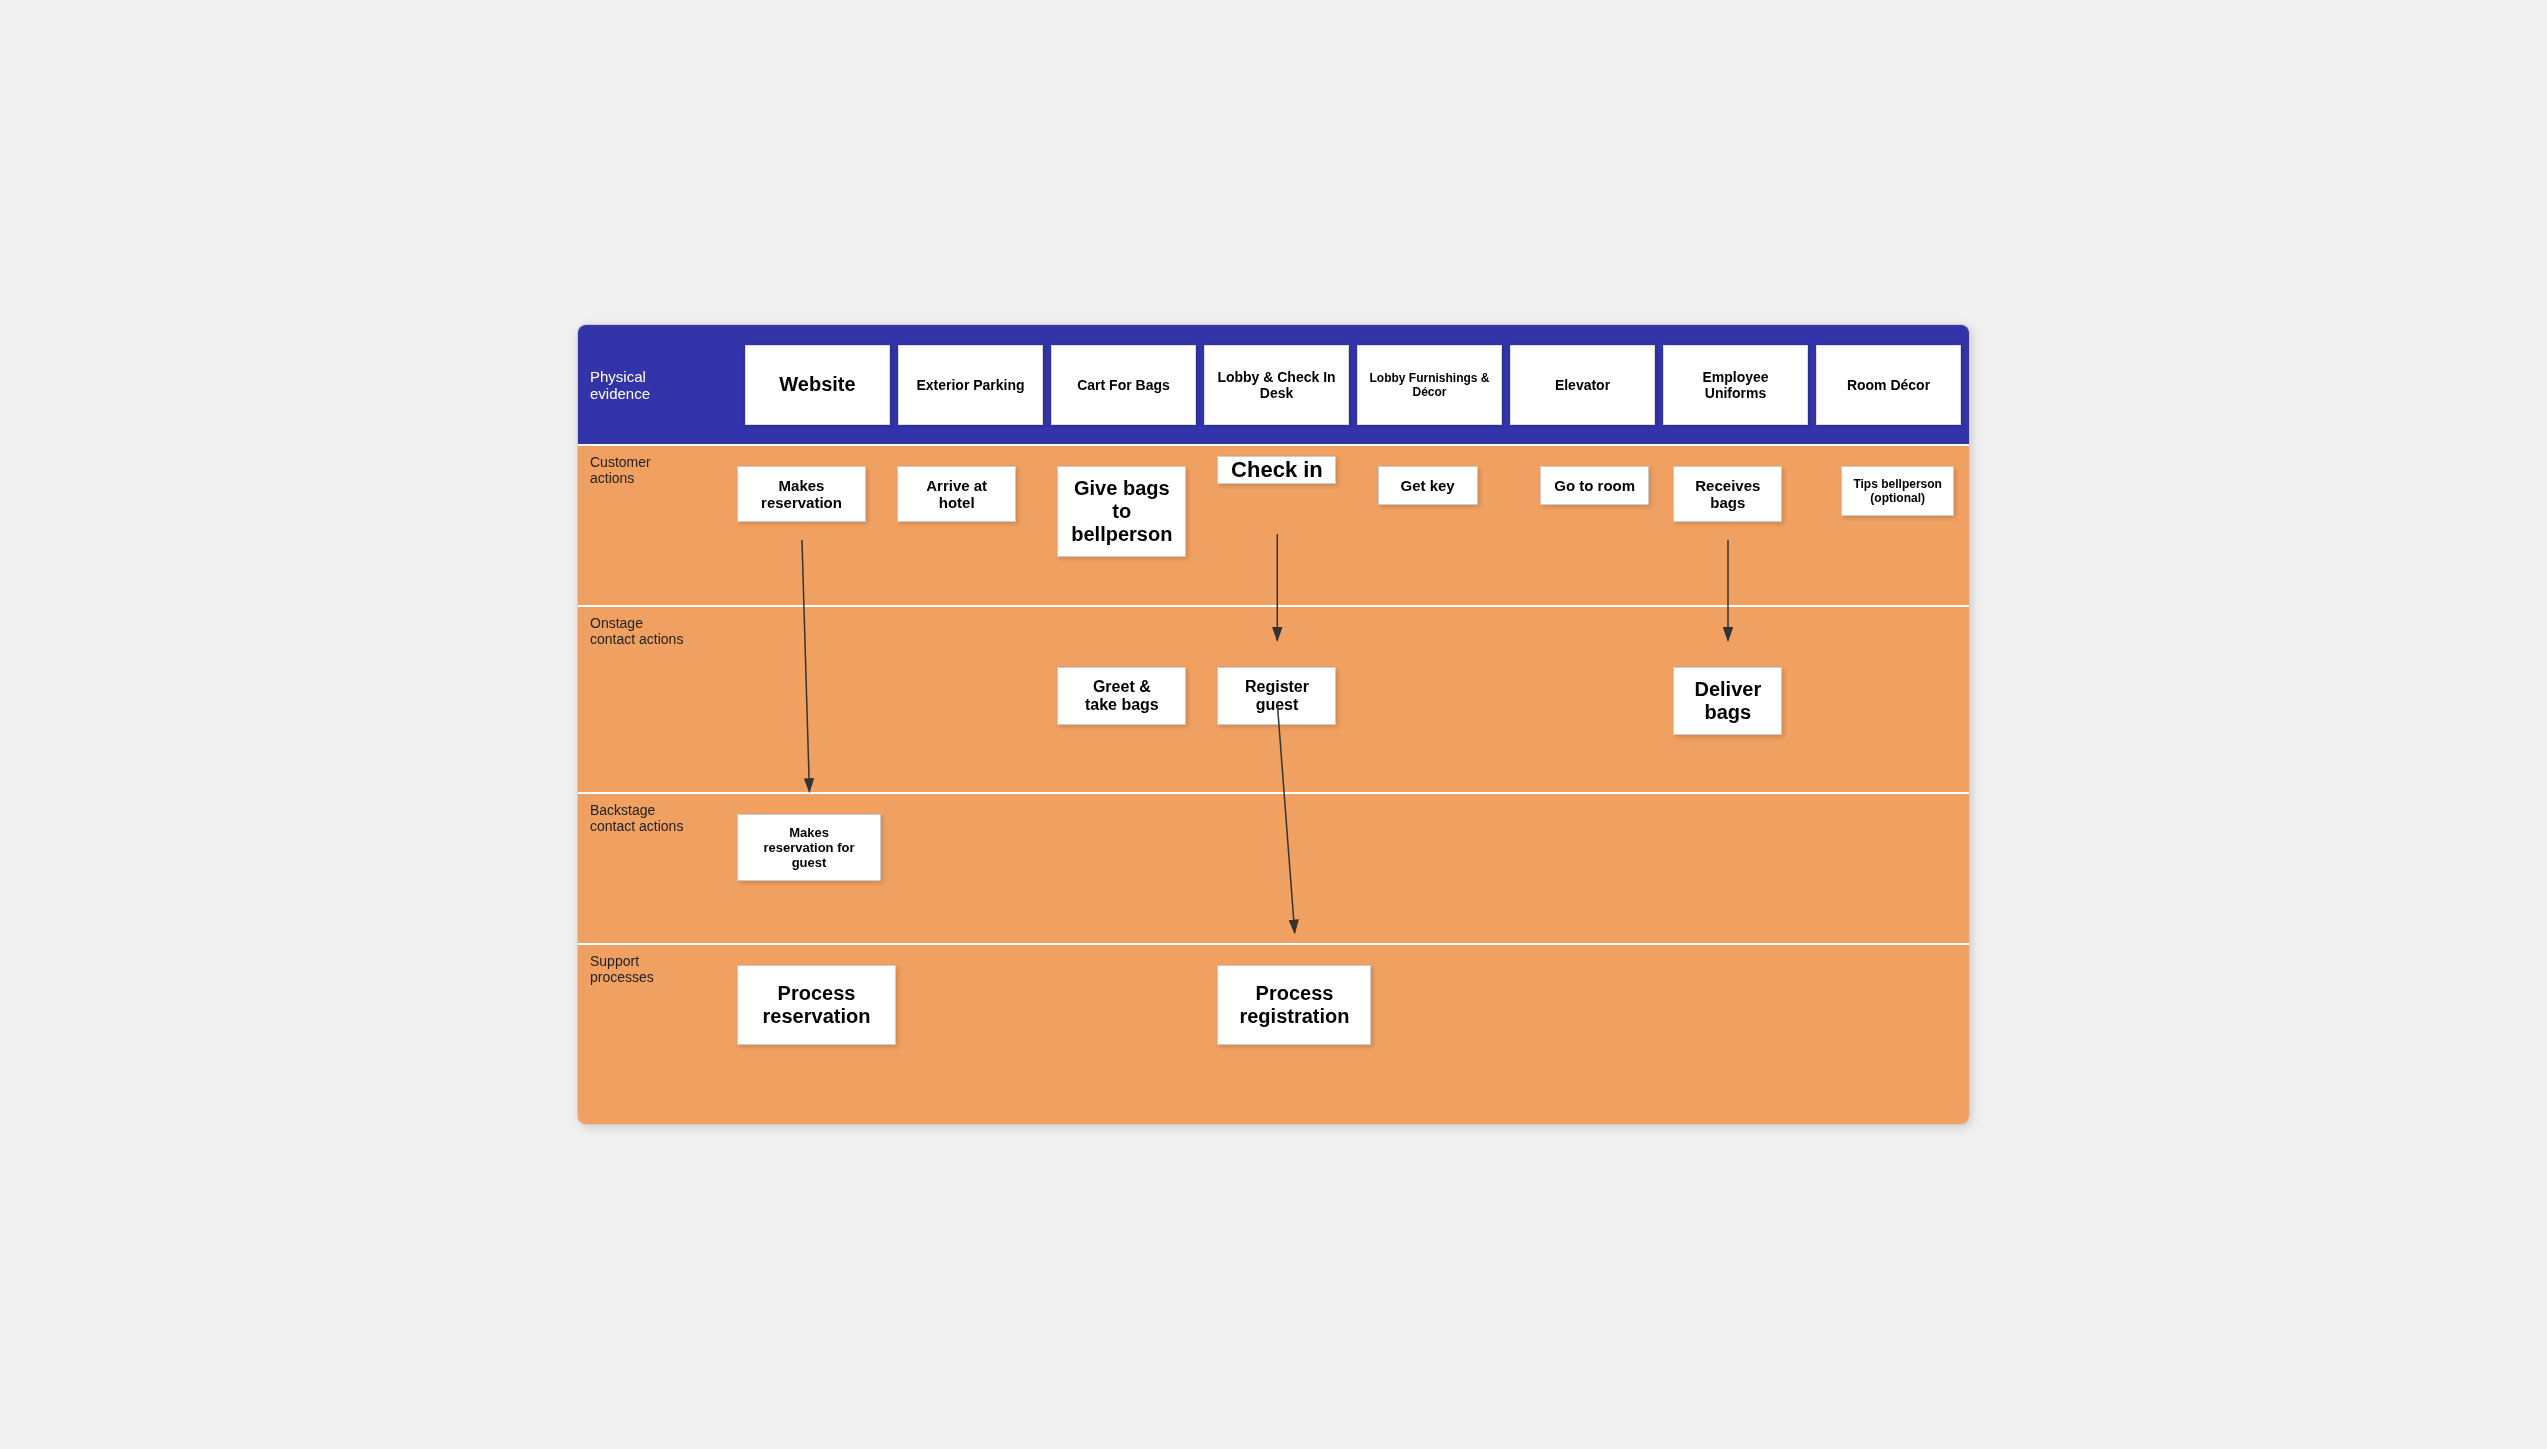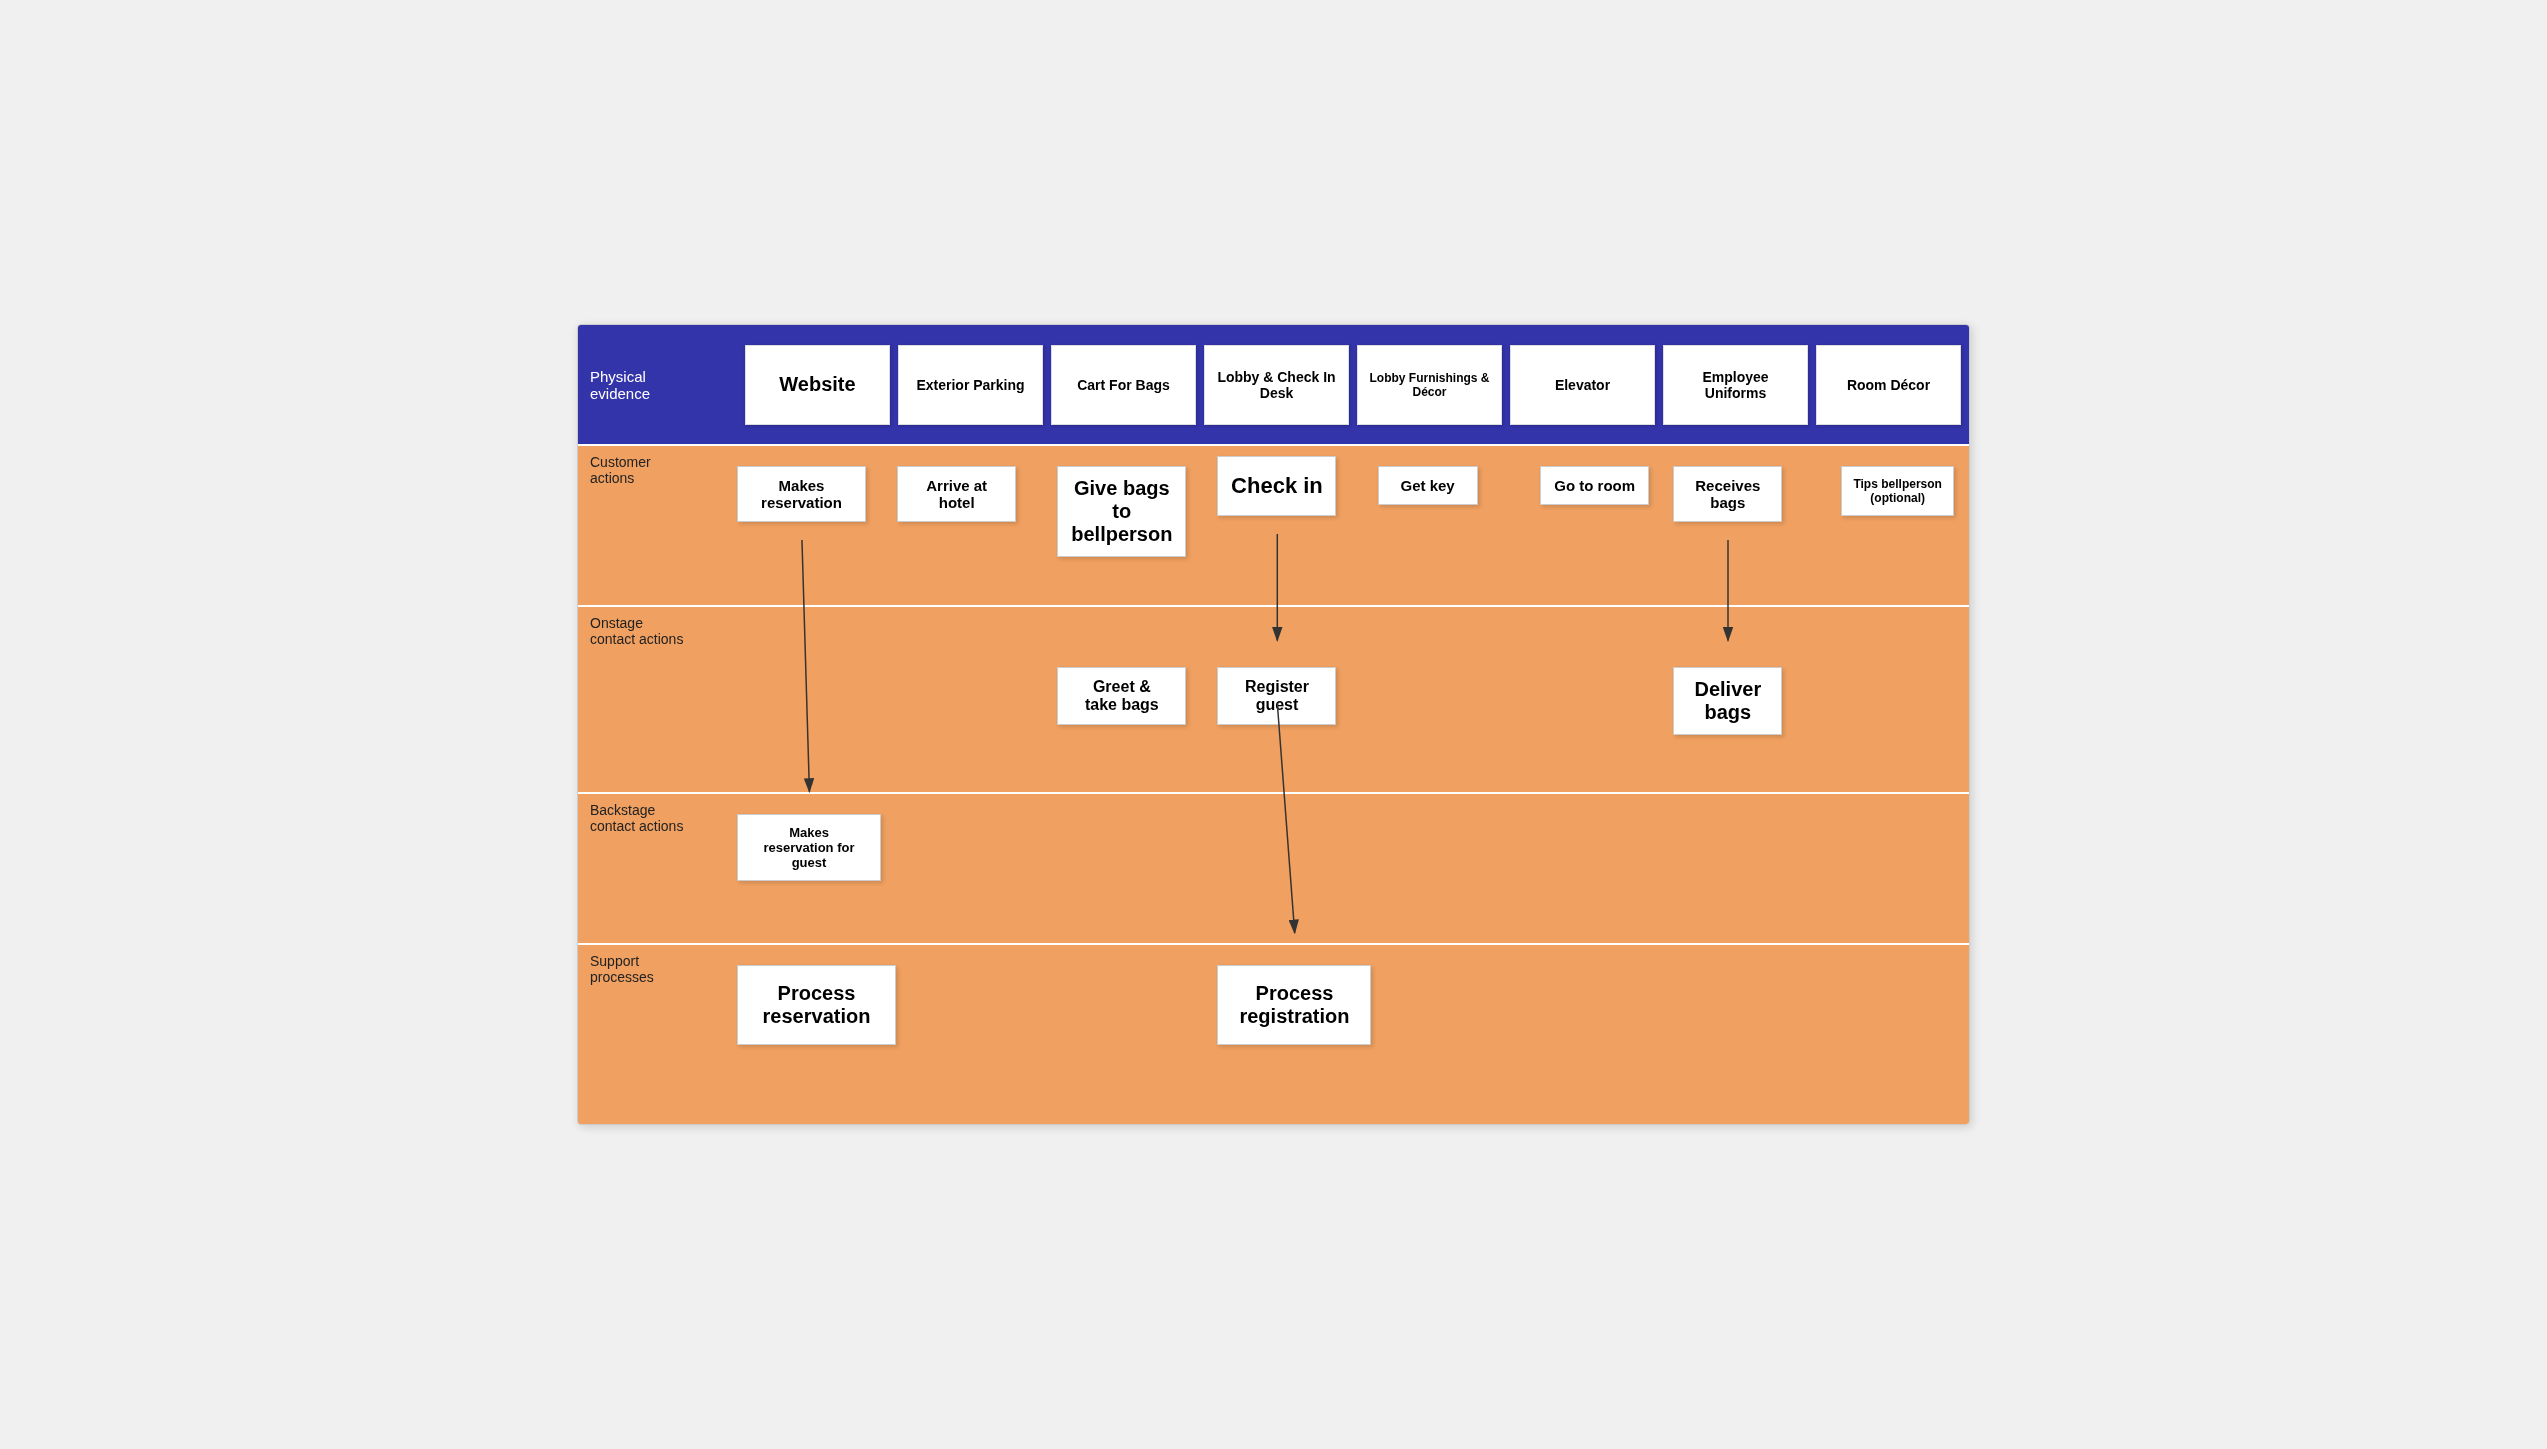--- a/index.html
+++ b/index.html
@@ -10,21 +10,21 @@
       justify-content: center;
       align-items: center;
       min-height: 100vh;
       padding: 40px;
     }
     .diagram-container {
       background: white;
       border: 1px solid #ccc;
       width: 1393px;
       box-shadow: 2px 2px 10px rgba(0,0,0,0.15);
-      border-radius: 4px;
+      border-radius: 9px;
       overflow: hidden;
     }
 
     
     .evidence-row {
       background: #3333aa;
       display: flex;
       align-items: stretch;
       min-height: 119px;
     }
@@ -142,21 +142,21 @@
       </div>
 
       <div class="action-card" style="left:13%;top:20px;width:119px;font-size:15px;">
         Arrive at<br>hotel
       </div>
 
       <div class="action-card" style="left:26%;top:20px;width:129px;font-size:20px;">
         Give bags to<br>bellperson
       </div>
 
-      <div class="action-card large" style="left:39%;top:10px;width:119px;font-size:22px;padding:16px 8px;">
+      <div class="action-card large" style="left:39%;top:10px;width:119px;font-size:22px;padding:0 8px;">
         Check in
       </div>
 
       <div class="action-card" style="left:52%;top:20px;width:100px;font-size:15px;">
         Get key
       </div>
 
       <div class="action-card" style="left:63%;top:20px;width:109px;font-size:15px;margin-left:27px;">
         Go to room
       </div>

